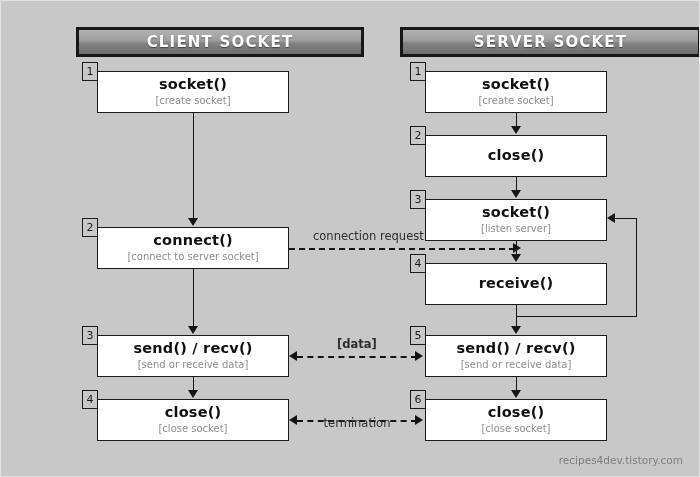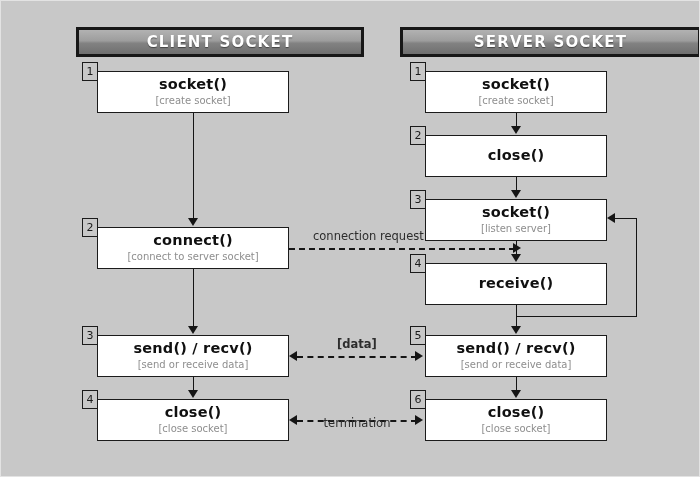--- a/index.html
+++ b/index.html
@@ -240,14 +240,15 @@
   <div class="dash-h" style="left:296px; top:355px; width:120px;"></div>
   <div class="arrow-left" style="left:288px; top:350px;"></div>
   <div class="arrow-right" style="left:414px; top:350px;"></div>
   <div class="edge-label bold" style="left:296px; top:336px; width:120px;">[data]</div>
 
   <div class="dash-h" style="left:296px; top:419px; width:120px;"></div>
   <div class="arrow-left" style="left:288px; top:414px;"></div>
   <div class="arrow-right" style="left:414px; top:414px;"></div>
   <div class="edge-label" style="left:296px; top:407px; width:120px;margin-top:8px;">termination</div>
 
+  <div id="watermark">recipes4dev.tistory.com</div>
 
 </div>
 
 </body></html>

